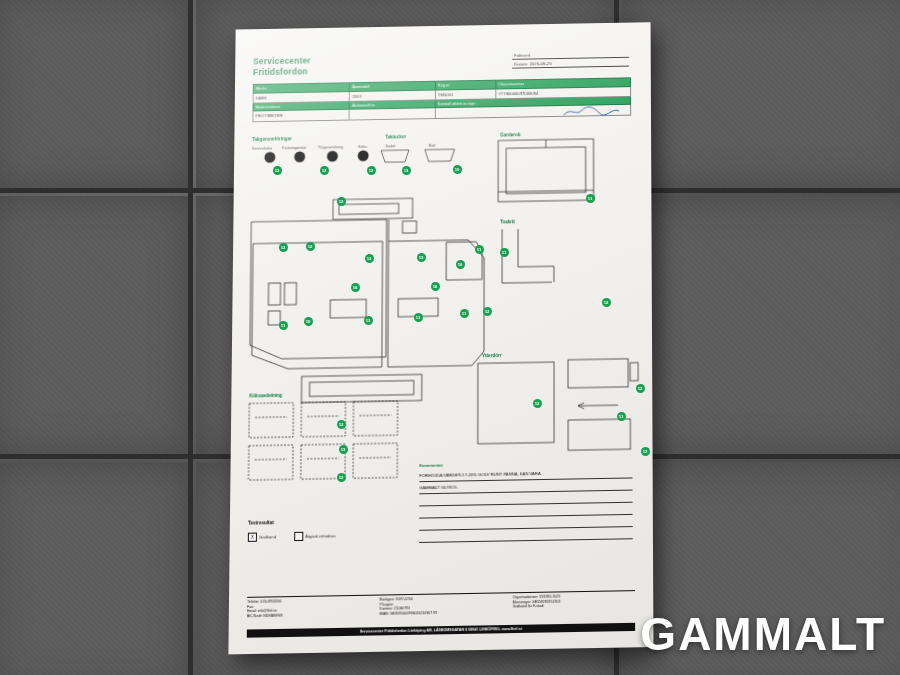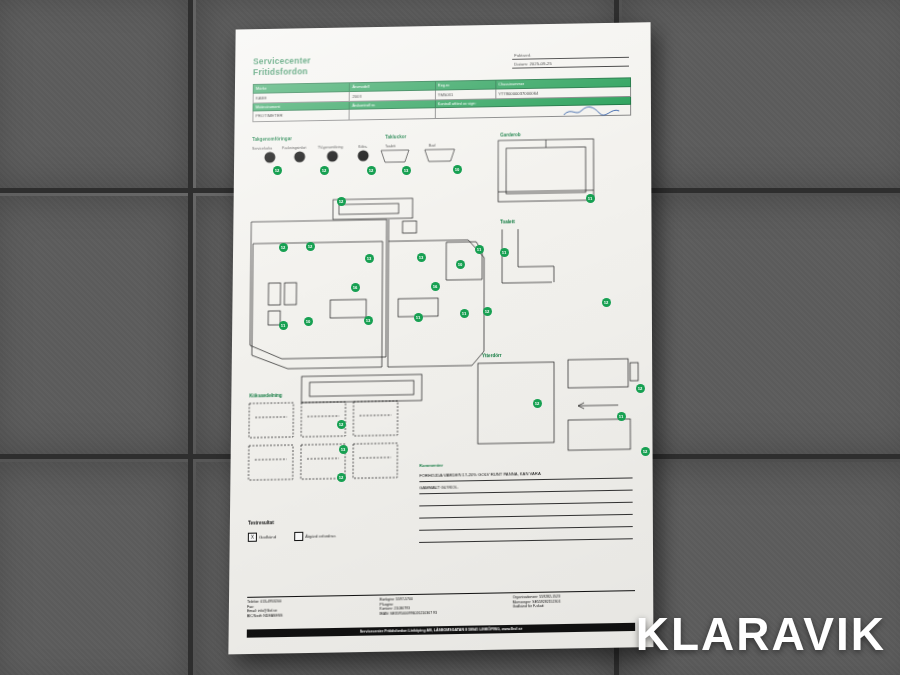--- a/index.html
+++ b/index.html
@@ -290,14 +290,14 @@
       <div class="badge" style="left: 601.5px; top: 297.5px;">12</div>
       <div class="badge" style="left: 635.5px; top: 383.5px;">12</div>
       <div class="badge" style="left: 532.5px; top: 398.5px;">12</div>
       <div class="badge" style="left: 616.5px; top: 411.5px;">11</div>
       <div class="badge" style="left: 640.5px; top: 446.5px;">12</div>
       <div class="badge" style="left: 336.5px; top: 419.5px;">12</div>
       <div class="badge" style="left: 338.5px; top: 444.5px;">13</div>
       <div class="badge" style="left: 336.5px; top: 472.5px;">12</div>
     </div>
 
-  <div id="wm">KLARAVIK</div>
+  <div id="wm">GAMMALT</div>
 </div>
 
 </body></html>

